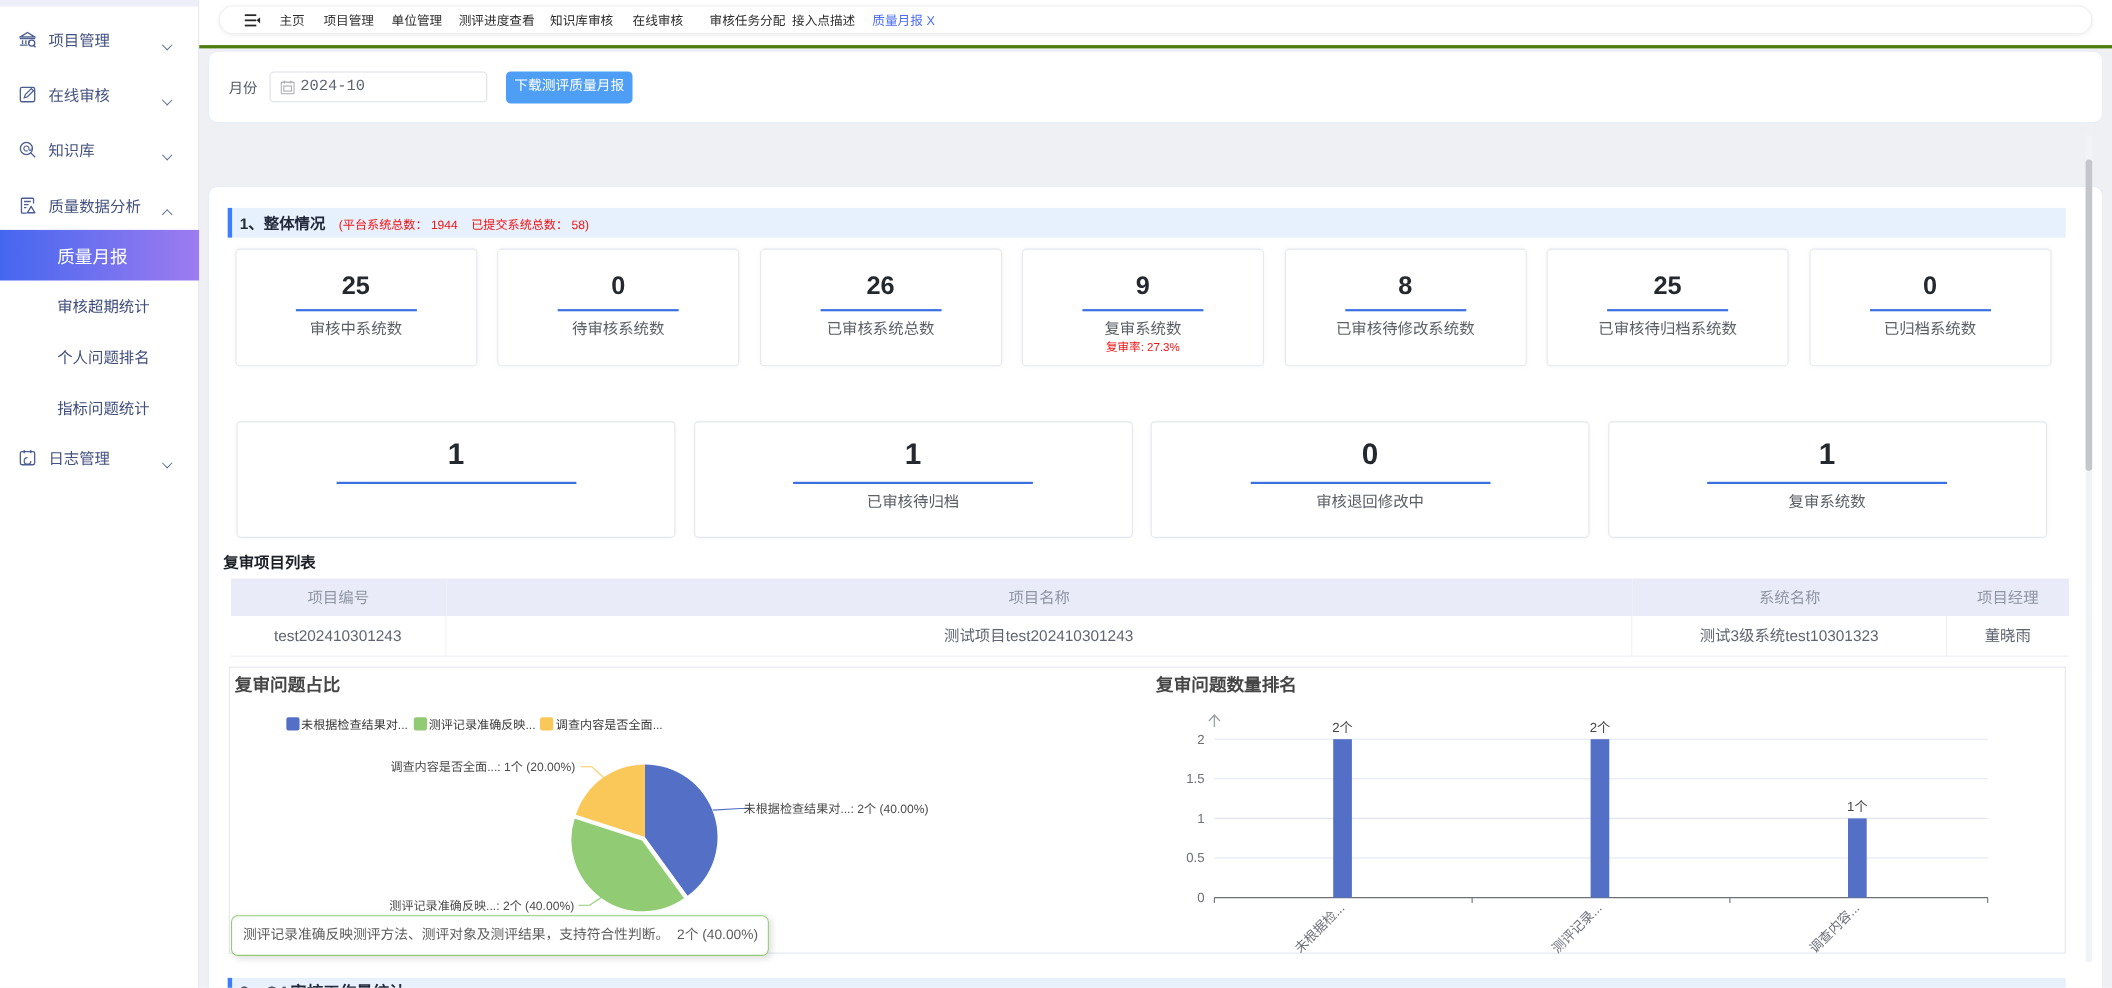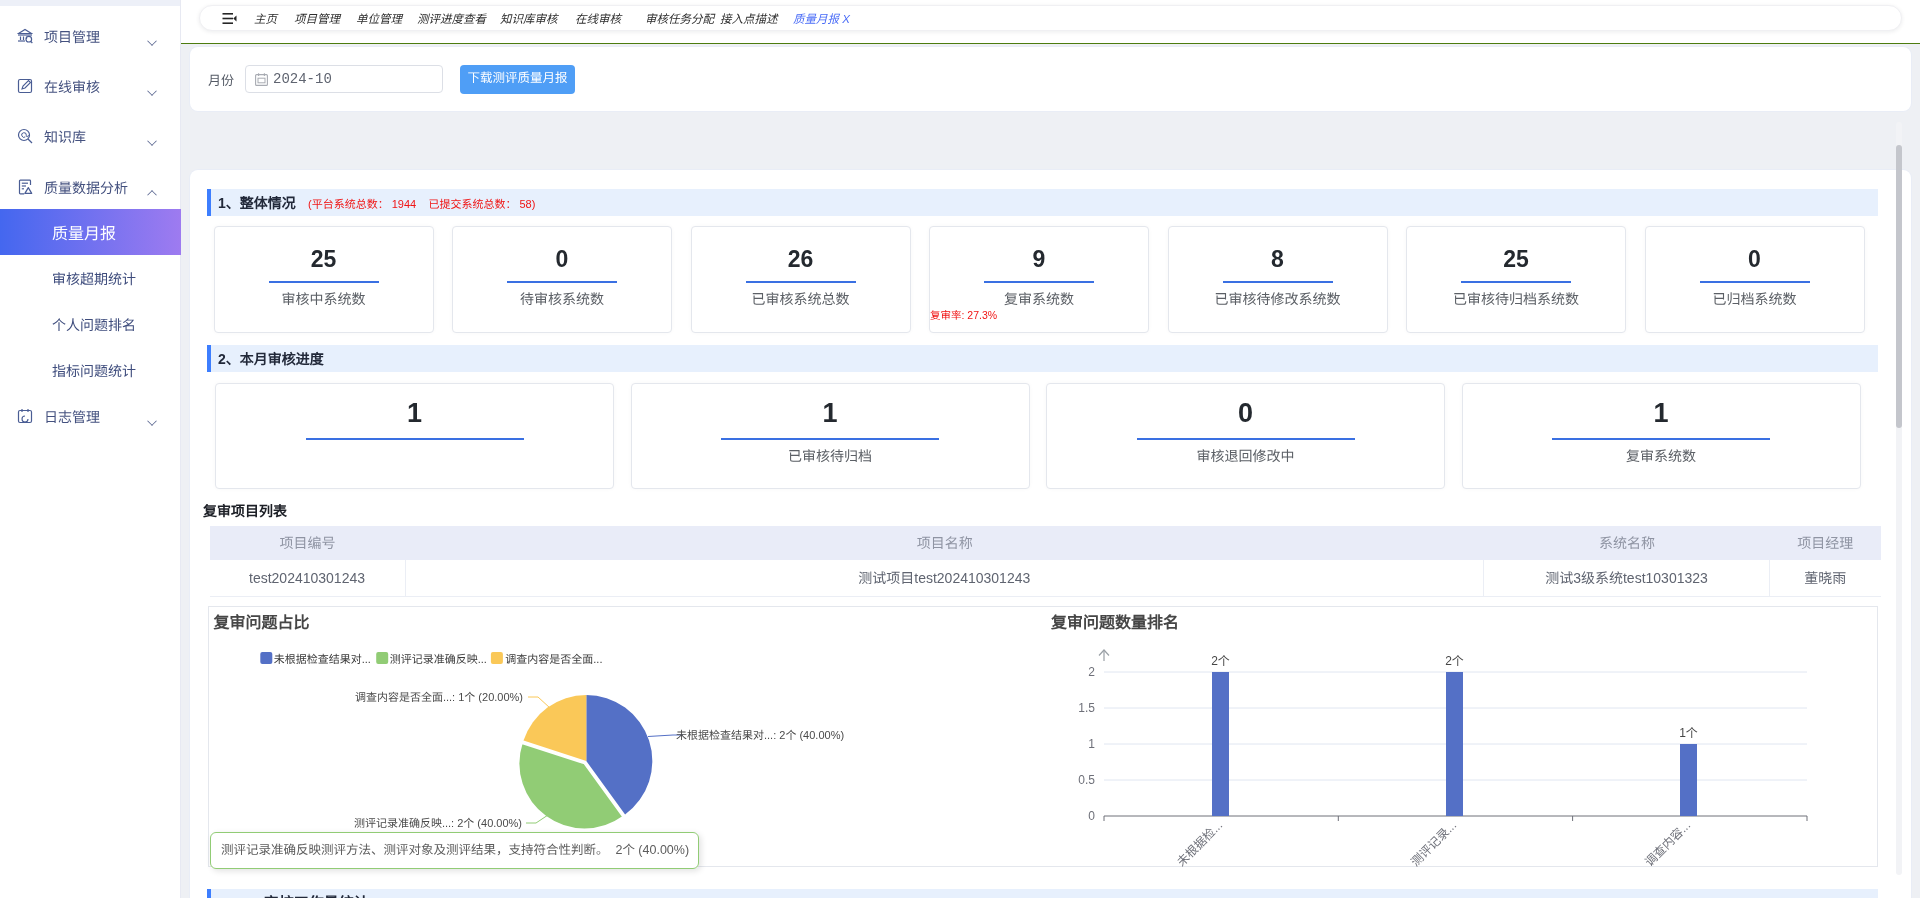--- a/index.html
+++ b/index.html
@@ -13,21 +13,21 @@
   .mi svg.ic { position:absolute; left:17px; top:50%; transform:translateY(-50%); }
   .chev { position:absolute; right:24px; top:50%; width:8px; height:8px; }
   .chev::before { content:""; position:absolute; left:0; top:1px; width:7px; height:7px; border-right:1.4px solid #5a6690; border-bottom:1.4px solid #5a6690; transform:rotate(45deg) scale(.85); }
   .chev.up::before { transform:rotate(-135deg) scale(.85); top:4px; }
   .smi { position:absolute; left:0; width:180px; height:46px; color:#3f4d7d; font-size:14px; }
   .smi .txt { position:absolute; left:52px; top:50%; transform:translateY(-50%); }
   #sel { position:absolute; left:0; top:209px; width:181px; height:46px; background:linear-gradient(90deg,#4467ef,#9e7bf0); color:#fff; font-size:16px; }
   #sel .txt { position:absolute; left:52px; top:50%; transform:translateY(-50%); }
 
   
-  #topstrip { position:absolute; left:181px; top:0; width:1739px; height:44px; background:#fff; border-bottom:1px solid #4d7c0f;font-style:italic; }
+  #topstrip { position:absolute; left:181px; top:0; width:1739px; height:44px; background:#fff; border-bottom:3px solid #4d7c0f; }
   #pill { position:absolute; left:18px; top:4.5px; width:1703px; height:26px; background:#fff; border:1px solid #f0f0f3; border-radius:13px; box-shadow:0 1px 4px rgba(0,21,41,.08); }
   .tab { position:absolute; top:50%; transform:translateY(-50%); font-size:11.5px; color:#2d2d2d; white-space:nowrap; }
   .tab.act { color:#4a6cf7; }
 
   
   #filter { position:absolute; left:190px; top:47px; width:1721px; height:64px; background:#fff; border-radius:8px; box-shadow:0 0 0 1px #e9edf6;font-family:Liberation Mono, monospace; }
   #filter .lbl { position:absolute; left:18px; top:50%; transform:translateY(-50%); font-size:13px; color:#555b66; }
   #minput { position:absolute; left:55px; top:18px; width:198px; height:28px; border:1px solid #dcdfe6; border-radius:4px; background:#fff; }
   #minput .val { position:absolute; left:27px; top:50%; transform:translateY(-50%); font-size:14px; color:#5f6470; }
   #dlbtn { position:absolute; left:270px; top:18px; width:115px; height:29px; background:#4f9ef6; border-radius:4px; color:#fff; font-size:12.5px; text-align:center; line-height:29px; }
@@ -35,21 +35,21 @@
   
   #main { position:absolute; left:190px; top:122px; width:1721px; height:776px; background:#fff; border-radius:8px; box-shadow:0 0 0 1px #e9edf6;margin-top:48px; }
   .secbar { position:absolute; left:17px; width:1671px; height:27px; background:#e7f0fd; border-left:4px solid #3d7efe; }
   .secbar b { position:absolute; left:7px; top:calc(50% - 0.5px); transform:translateY(-50%); font-size:14px; color:#22293a; font-weight:bold; white-space:nowrap; }
   .secbar .red { position:absolute; top:50%; transform:translateY(-50%); font-size:11px; color:#f01414; white-space:nowrap; }
 
   .scard { position:absolute; background:#fff; border:1px solid #e4e7ed; border-radius:4px; box-shadow:0 0 4px rgba(0,0,0,.03); }
   .scard .num { position:absolute; left:0; width:100%; text-align:center; font-weight:bold; color:#24292f; }
   .scard .line { position:absolute; left:50%; transform:translateX(-50%); height:2px; background:#3a70e2; }
   .scard .cap { position:absolute; left:0; width:100%; text-align:center; font-size:14px; color:#5c6066; }
-  .scard .sub { position:absolute; left:0; width:100%; text-align:left; font-size:10.5px; color:#f01414; }
+  .scard .sub { position:absolute; left:0; width:100%; text-align:center; font-size:10.5px; color:#f01414; }
 
   
   #rtable { position:absolute; left:19.5px; top:356px; width:1666px; font-size:14px; }
   .th { position:absolute; background:#e9ecf8; color:#8f94a3; height:34px; line-height:34px; text-align:center; }
   .td { position:absolute; background:#fff; color:#5f6470; height:37px; line-height:36px; text-align:center; border-bottom:1px solid #ebeef5; border-right:1px solid #ebeef5; }
 
   
   #charts { position:absolute; left:18px; top:436px; width:1670px; height:261px; border:1px solid #e4e7ed; background:#fff; }
 
   #tooltip { position:absolute; left:20px; top:662px; width:489px; height:37px; background:rgba(255,255,255,.97); border:1px solid #91cc75; border-radius:6px; box-shadow:2px 2px 6px rgba(0,0,0,.12); font-size:12.5px; color:#5c5c5c; line-height:35px; padding-left:10px; white-space:nowrap; z-index:3; }
@@ -201,23 +201,20 @@
     <div class="num" style="top:19px;font-size:23px">25</div>
       <div class="line" style="top:53.5px;width:110px"></div>
       <div class="cap" style="top:61px">已审核待归档系统数</div>
   </div>
   <div class="scard" style="left:1454.5px;top:56px;width:220px;height:107px">
     <div class="num" style="top:19px;font-size:23px">0</div>
       <div class="line" style="top:53.5px;width:110px"></div>
       <div class="cap" style="top:61px">已归档系统数</div>
   </div>
 
-  <div class="secbar" style="top:175px">
-      <b>2、本月审核进度</b>
-    </div>
 
   <div class="scard" style="left:25px;top:213px;width:399px;height:106px">
     <div class="num" style="top:13.5px;font-size:27px">1</div>
       <div class="line" style="top:53.5px;width:218px"></div>
   </div>
   <div class="scard" style="left:440.5px;top:213px;width:399px;height:106px">
     <div class="num" style="top:13.5px;font-size:27px">1</div>
       <div class="line" style="top:53.5px;width:218px"></div>
       <div class="cap" style="top:61px">已审核待归档</div>
   </div>

